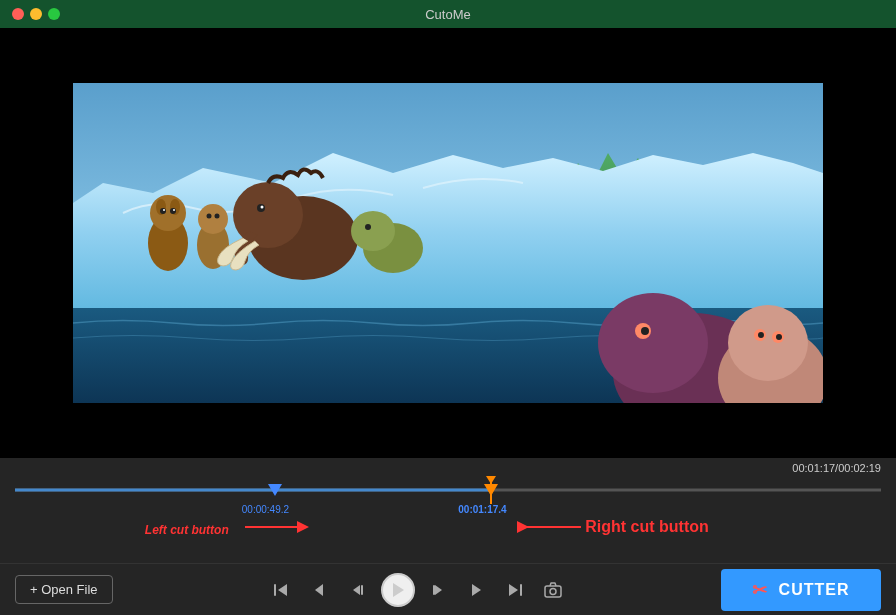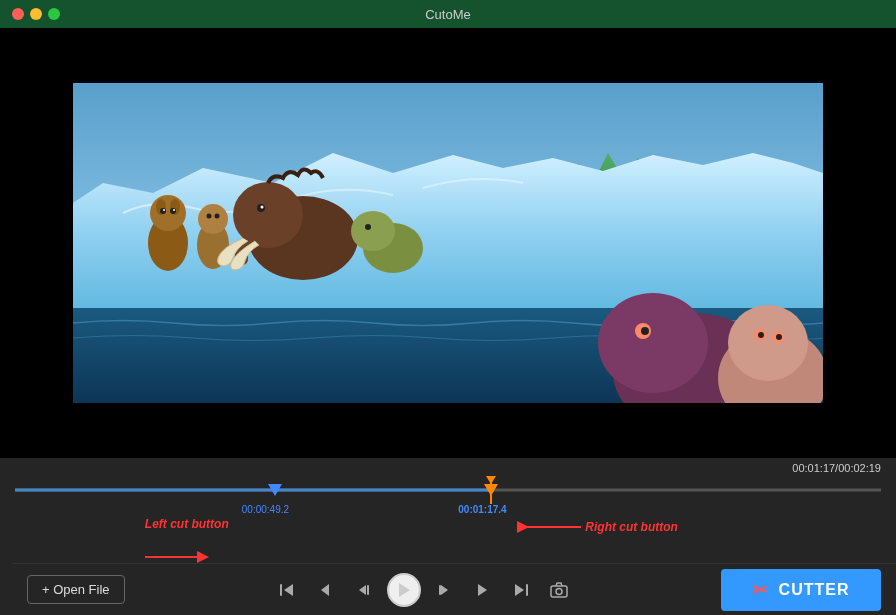--- a/index.html
+++ b/index.html
@@ -191,21 +191,21 @@
       margin-top: 2px;
     }
     .duration-value {
       color: #4488ff;
     }
 
     
     .bottom-toolbar {
       position: absolute;
       bottom: 0;
-      left: 12px;
+      left: 0;
       right: 0;
       height: 52px;
       background: #252525;
       display: flex;
       align-items: center;
       padding: 0 15px;
       gap: 8px;
       border-top: 1px solid #333;
     }
     .open-file-btn {
@@ -402,21 +402,21 @@
     </div>
   </div>
 
   <div class="timecodes-row">
     <span class="timecode-left" style="position:absolute; left:calc(30% - 33px); color:#4488ff; font-size:10px;">00:00:49.2</span>
     <span class="timecode-right" style="position:absolute; left:calc(55% - 33px); color:#4488ff; font-size:10px;">00:01:17.4</span>
   </div>
 
   <div style="position:relative; height:40px; margin:0 15px;">
 
-    <div style="position:absolute; left:calc(30% - 130px); top:-5px; display:flex; align-items:flex-start; gap:16px;flex-direction:column;">
+    <div style="position:absolute; left:calc(30% - 130px); top:-5px; display:flex; align-items:flex-end; gap:16px;">
       <span style="color:#ff3333; font-size:12px; font-weight:bold; font-style:italic;">Left cut button</span>
 
       <svg width="70" height="20" style="display:inline-block;">
         <defs>
           <marker id="arrowR" markerWidth="6" markerHeight="6" refX="3" refY="3" orient="auto">
             <path d="M0,0 L6,3 L0,6 Z" fill="#ff3333"></path>
           </marker>
         </defs>
         <line x1="0" y1="10" x2="58" y2="10" stroke="#ff3333" stroke-width="2" marker-end="url(#arrowR)"></line>
       </svg>
@@ -425,21 +425,21 @@
     <div style="position:absolute; left:calc(55% + 20px); top:-5px; display:flex; align-items:center; gap:4px;">
 
       <svg width="70" height="20" style="display:inline-block;">
         <defs>
           <marker id="arrowL" markerWidth="6" markerHeight="6" refX="3" refY="3" orient="auto">
             <path d="M6,0 L0,3 L6,6 Z" fill="#ff3333"></path>
           </marker>
         </defs>
         <line x1="70" y1="10" x2="12" y2="10" stroke="#ff3333" stroke-width="2" marker-end="url(#arrowL)"></line>
       </svg>
-      <span style="color:#ff3333; font-size:12px; font-weight:bold; font-style:italic;">Right cut button</span>
+      <span style="color:#ff3333; font-size:16px; font-weight:bold; ">Right cut button</span>
     </div>
   </div>
 
   <div class="duration-row">
     <span>Duration:</span>
     <span class="duration-value">00:00:28.1</span>
   </div>
 
   <div class="bottom-toolbar">
     <button class="open-file-btn">

